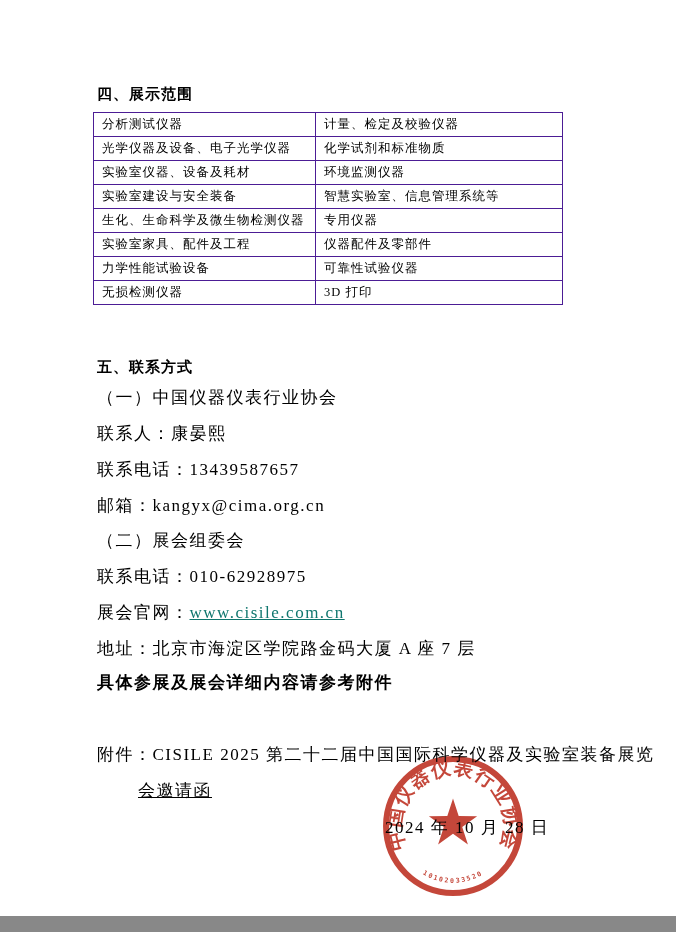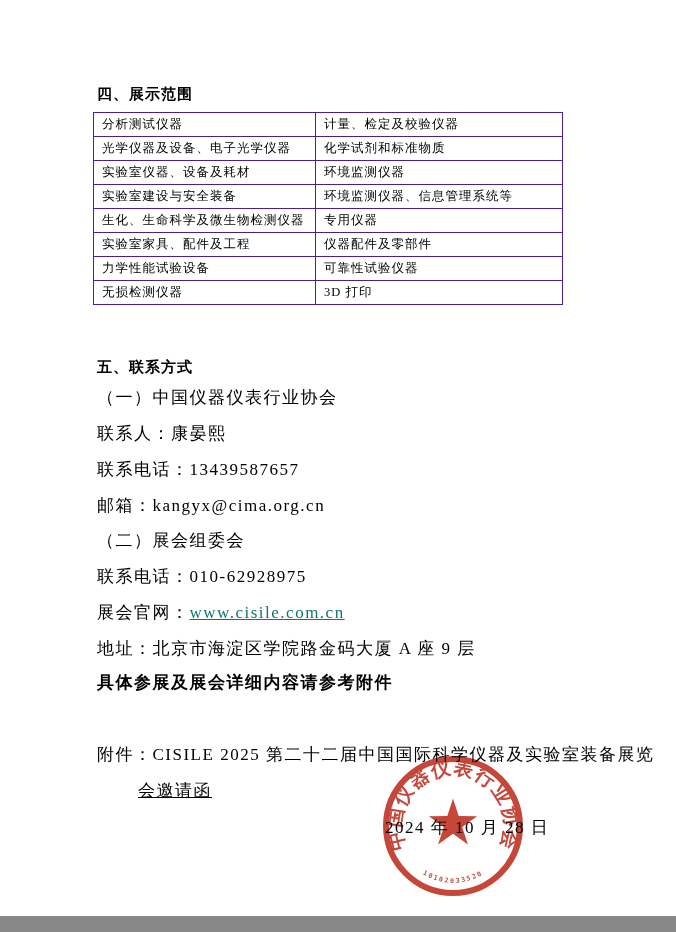--- a/index.html
+++ b/index.html
@@ -85,21 +85,21 @@
       <tr>
         <td>光学仪器及设备、电子光学仪器</td>
         <td>化学试剂和标准物质</td>
       </tr>
       <tr>
         <td>实验室仪器、设备及耗材</td>
         <td>环境监测仪器</td>
       </tr>
       <tr>
         <td>实验室建设与安全装备</td>
-        <td>环境监测仪器、信息管理系统等</td>
+        <td>智慧实验室、信息管理系统等</td>
       </tr>
       <tr>
         <td>生化、生命科学及微生物检测仪器</td>
         <td>专用仪器</td>
       </tr>
       <tr>
         <td>实验室家具、配件及工程</td>
         <td>仪器配件及零部件</td>
       </tr>
       <tr>
@@ -116,21 +116,21 @@
   <div class="heading" style="top:358px;">五、联系方式</div>
 
   <div class="para" style="top:389px;">（一）中国仪器仪表行业协会</div>
   <div class="para" style="top:425px;">联系人：康晏熙</div>
   <div class="para" style="top:461px;">联系电话：13439587657</div>
   <div class="para" style="top:497px;">邮箱：kangyx@cima.org.cn</div>
 
   <div class="para" style="top:532px;">（二）展会组委会</div>
   <div class="para" style="top:568px;">联系电话：010-62928975</div>
   <div class="para" style="top:604px;"><span>展会官网：</span><a class="link">www.cisile.com.cn</a></div>
-  <div class="para" style="top:640px;">地址：北京市海淀区学院路金码大厦 A 座 9 层</div>
+  <div class="para" style="top:640px;">地址：北京市海淀区学院路金码大厦 A 座 7 层</div>
 
   <div class="para bold" style="top:674px;">具体参展及展会详细内容请参考附件</div>
 
   <div class="para" style="top:746px;">附件：CISILE 2025 第二十二届中国国际科学仪器及实验室装备展览</div>
   <div class="para" style="top:782px; left:138px;text-decoration:underline;">会邀请函</div>
 
   <div class="para" style="top:819px; left:385px;">2024 年 10 月 28 日</div>
 
   <svg class="stamp" viewBox="0 0 142 142" aria-hidden="true">
     <defs>

